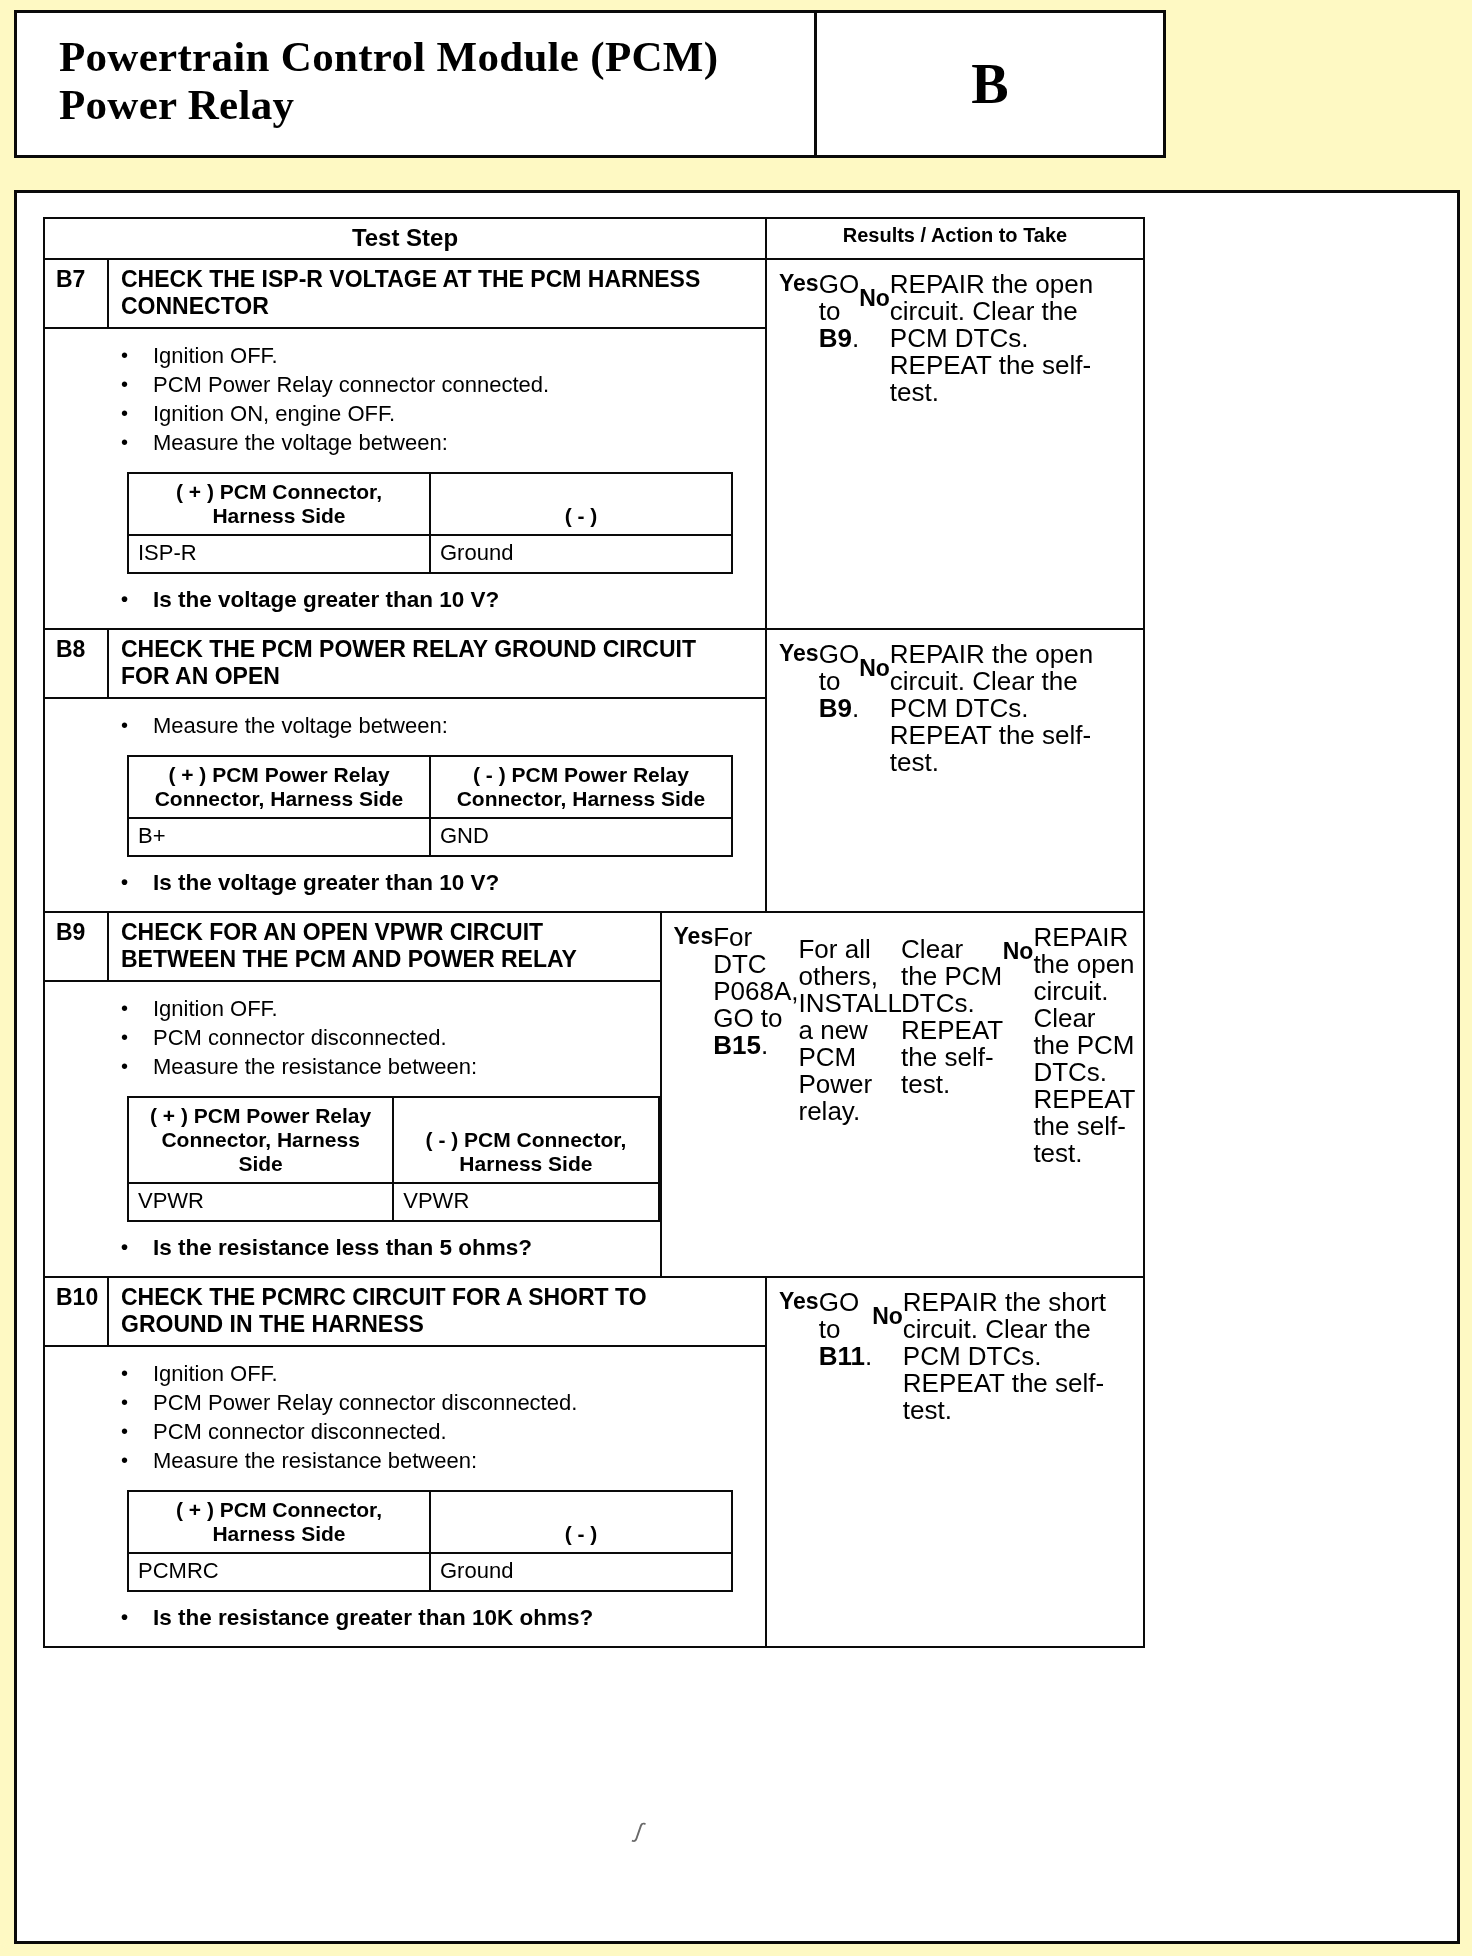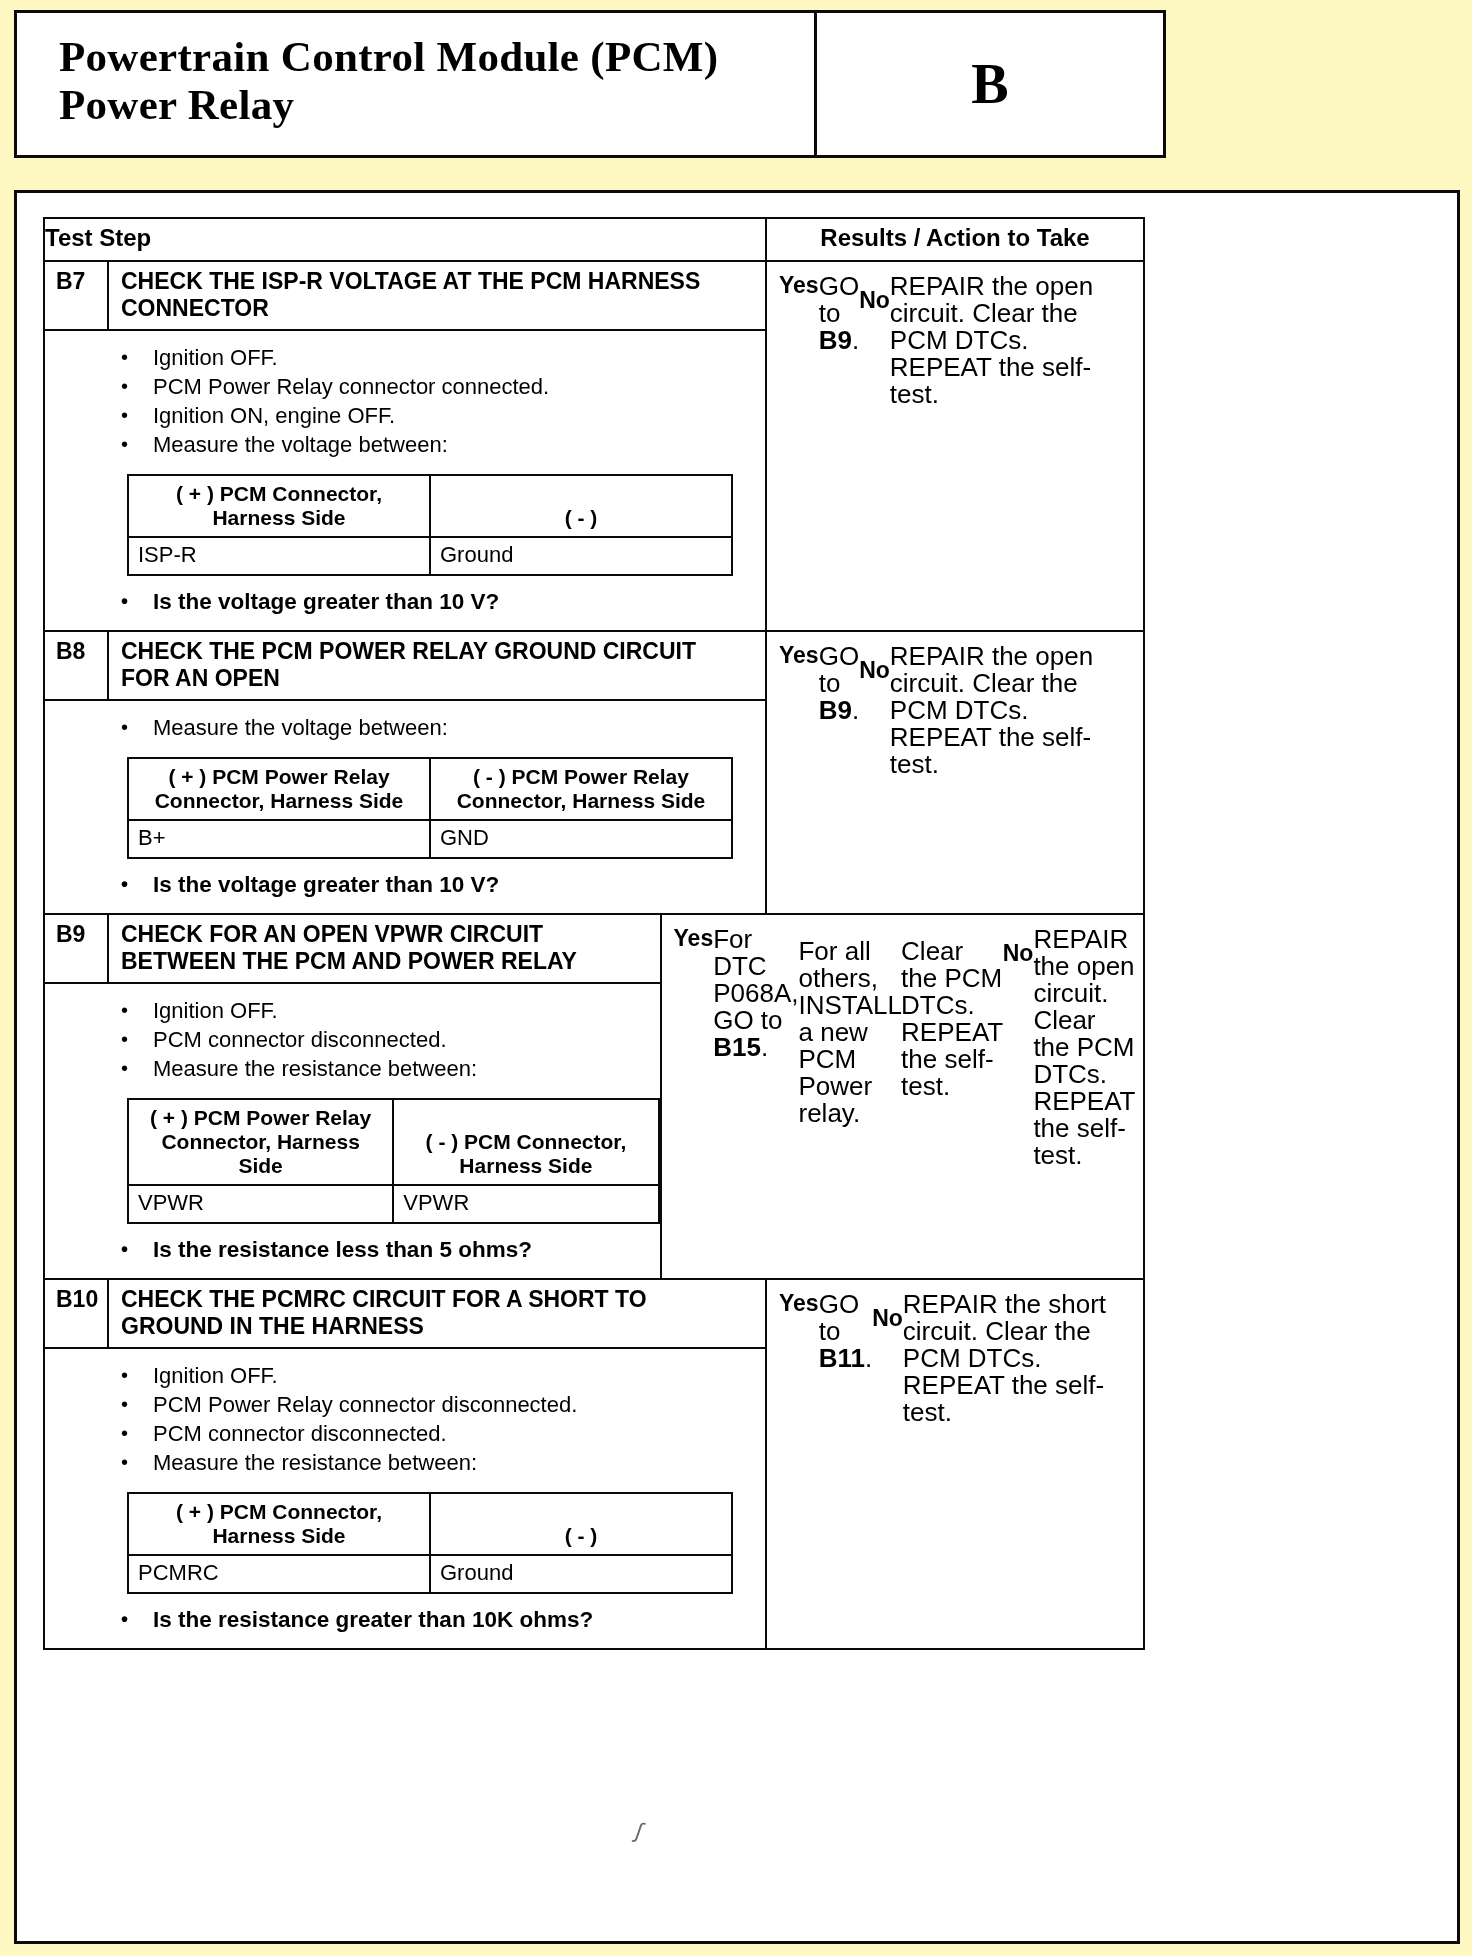--- a/index.html
+++ b/index.html
@@ -28,23 +28,23 @@
     position:absolute; left:14px; top:190px; width:1446px; height:1754px;
     border:3px solid #0a0a0a; background:#fff;
   }
 
   
   .test-table {
     position:absolute; left:26px; top:24px; width:1102px;
     border:2px solid #0a0a0a; background:#fff;
   }
   .thead { display:flex; border-bottom:2px solid #0a0a0a; }
-  .th-test  { width:722px; border-right:2px solid #0a0a0a; 
+  .th-test  { width:722px; border-right:2px solid #0a0a0a; text-align:center;
               font-weight:700; font-size:24px; padding:5px 0 6px; }
-  .th-results { flex:1; text-align:center; font-weight:700; font-size:24px; padding:5px 0 8px; }
+  .th-results { flex:1; text-align:center; font-weight:700; font-size:20px; padding:5px 0 8px; }
 
   .row { display:flex; border-bottom:2px solid #0a0a0a; }
   .row:last-child { border-bottom:none; }
   .row-left { width:722px; border-right:2px solid #0a0a0a; }
   .row-right {
     flex:1; display:flex; flex-direction:row; justify-content:flex-end;
     padding:10px 8px 14px 12px;
   }
 
   .title-bar { display:flex; border-bottom:2px solid #0a0a0a; }

